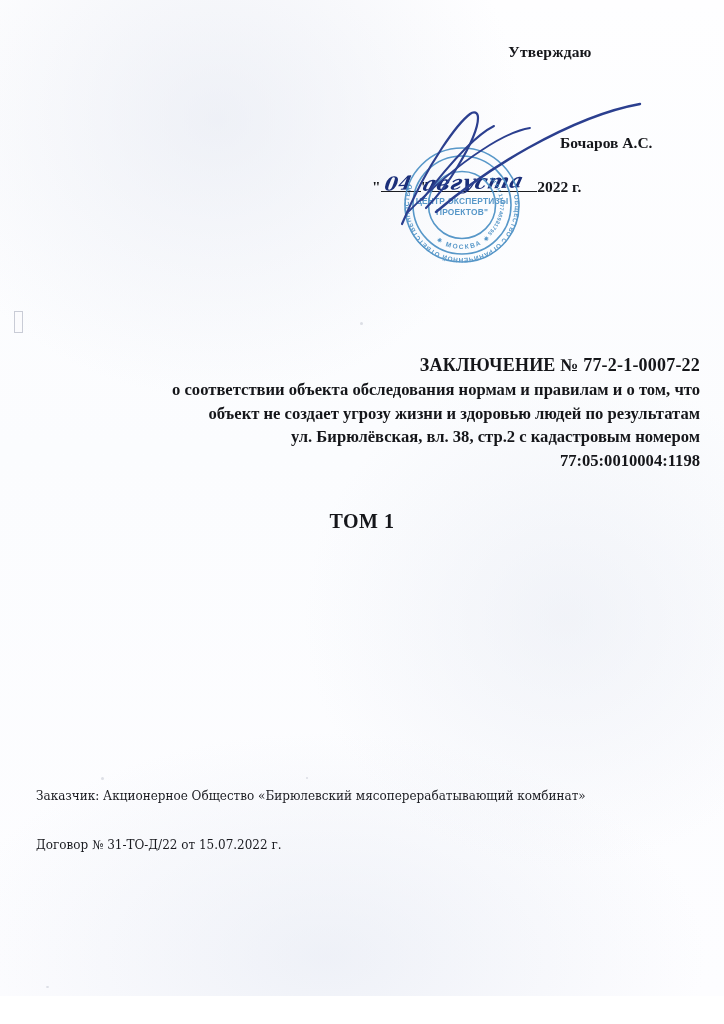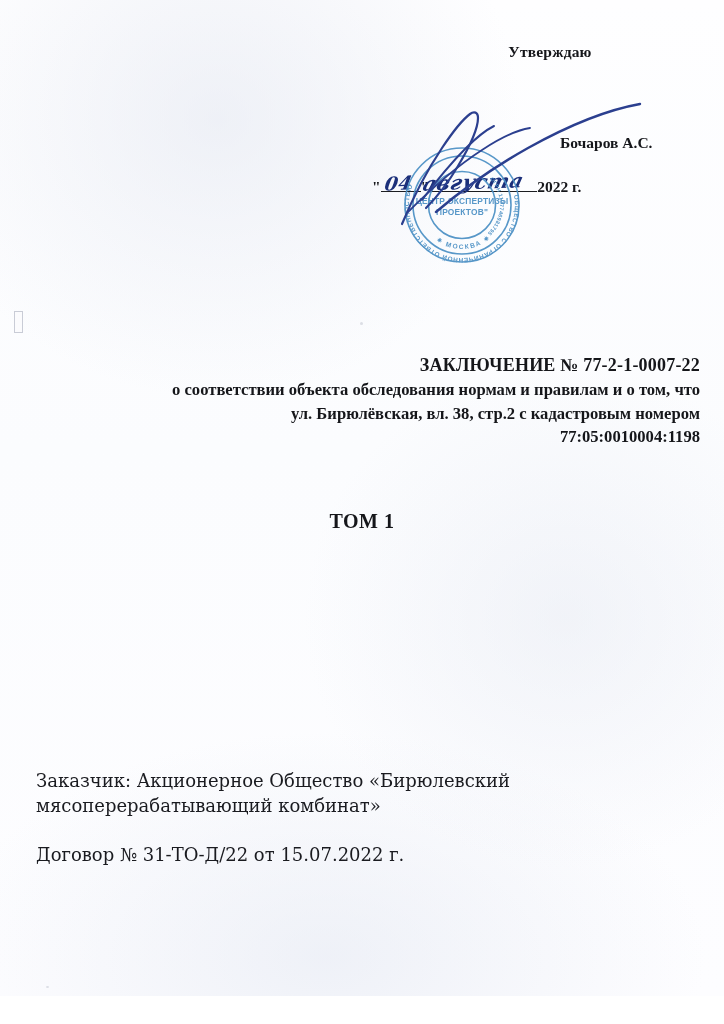--- a/index.html
+++ b/index.html
@@ -152,24 +152,24 @@
     text-align: center;
     font-weight: bold;
     font-size: 20px;
     letter-spacing: .5px;
   }
 
   
   .footer {
     position: absolute;
     left: 36px;
-    top: 768px;
+    top: 784px;
     width: 580px;
     font-family: "DejaVu Serif", "Liberation Serif", serif;
-    font-size: 18px;
+    font-size: 12px;
     line-height: 25px;
     color: #1a1b20;
   }
   .footer .customer { margin: 0 0 24px 0; }
   .footer .contract { margin: 0; }
 
   
   .artifact-rect {
     position: absolute;
     left: 14px;
@@ -250,20 +250,21 @@
                  C70,87 58,102 48,112" stroke-width="2.2"></path>
         <path d="M44,104 C56,88 72,68 88,52 C98,42 108,34 116,30" stroke-width="2"></path>
         <path d="M30,116 C50,96 76,72 104,54 C122,42 140,34 152,32" stroke-width="1.8"></path>
       </g>
     </svg>
   </div>
 
   <div class="title-block">
     <div class="doc-no">ЗАКЛЮЧЕНИЕ  № 77-2-1-0007-22</div>
     <span class="subtitle-line">о соответствии объекта обследования нормам и правилам и о  том, что</span>
+    <span class="subtitle-line">объект не создает угрозу жизни и здоровью людей по результатам</span>
     <span class="subtitle-line">ул. Бирюлёвская, вл. 38, стр.2 с кадастровым номером</span>
     <span class="subtitle-line">77:05:0010004:1198</span>
   </div>
 
   <div class="volume">ТОМ 1</div>
 
   <div class="footer">
     <p class="customer">Заказчик:  Акционерное Общество «Бирюлевский мясоперерабатывающий комбинат»</p>
     <p class="contract">Договор № 31-ТО-Д/22 от 15.07.2022 г.</p>
   </div>

